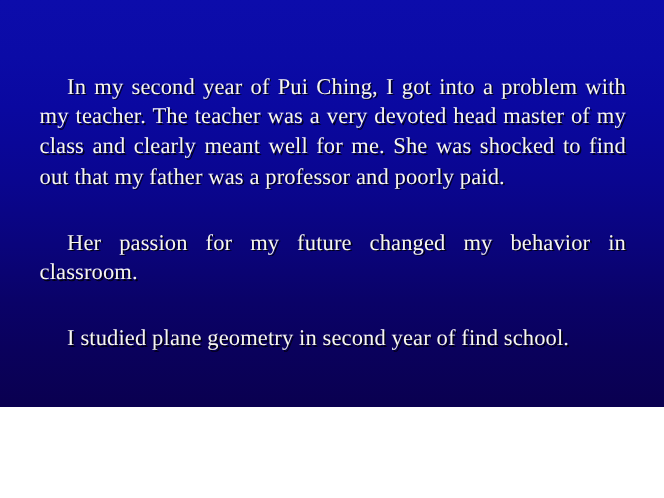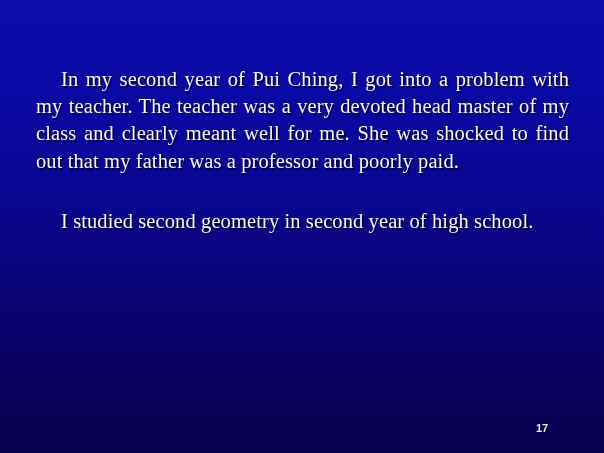--- a/index.html
+++ b/index.html
@@ -9,21 +9,21 @@
   }
   body {
     width: 604px;
     height: 453px;
     overflow: hidden;
     font-family: "Liberation Serif", "DejaVu Serif", serif;
   }
   #slide {
     position: relative;
     width: 604px;
-    height: 453px;
+    height: 370px;
     box-sizing: border-box;
     background: linear-gradient(to bottom,
         #0c0cab 0%,
         #0b0ba6 14%,
         #0a08a0 26%,
         #0a0690 44%,
         #0a047c 60%,
         #0a0268 74%,
         #0a015c 86%,
         #0a0050 100%);
@@ -64,18 +64,19 @@
     text-shadow: 1px 1px 0.5px rgba(0,0,0,0.7);
   }
 </style>
 </head>
 <body>
 
 <div id="slide">
 
   <div id="body-copy">
     <p class="para">In my second year of Pui Ching, I got into a problem with my teacher.  The teacher was a very devoted head master of my class and clearly meant well for me.  She was shocked to find out that my father was a professor and poorly paid.</p>
-    <p class="para">I studied second geometry in second year of high school.</p>
+    <p class="para">Her passion for my future changed my behavior in classroom.</p>
+    <p class="para">I studied plane geometry in second year of find school.</p>
   </div>
 
   <div id="page-number">17</div>
 
 </div>
 
 </body></html>

